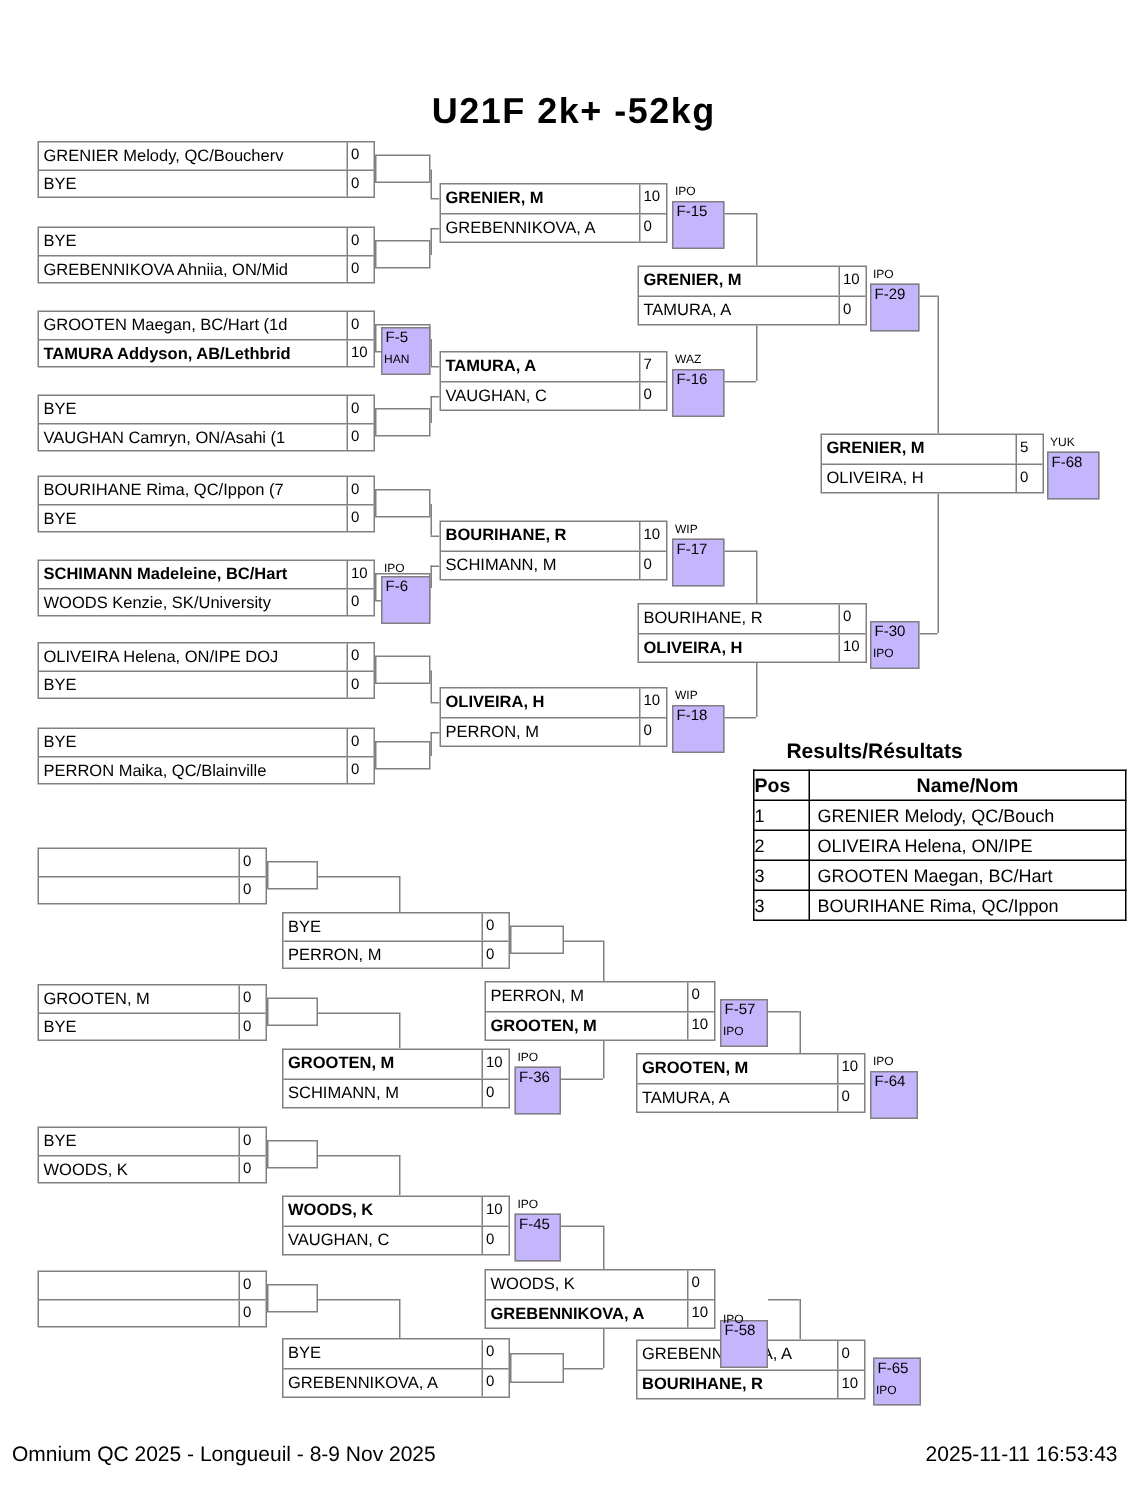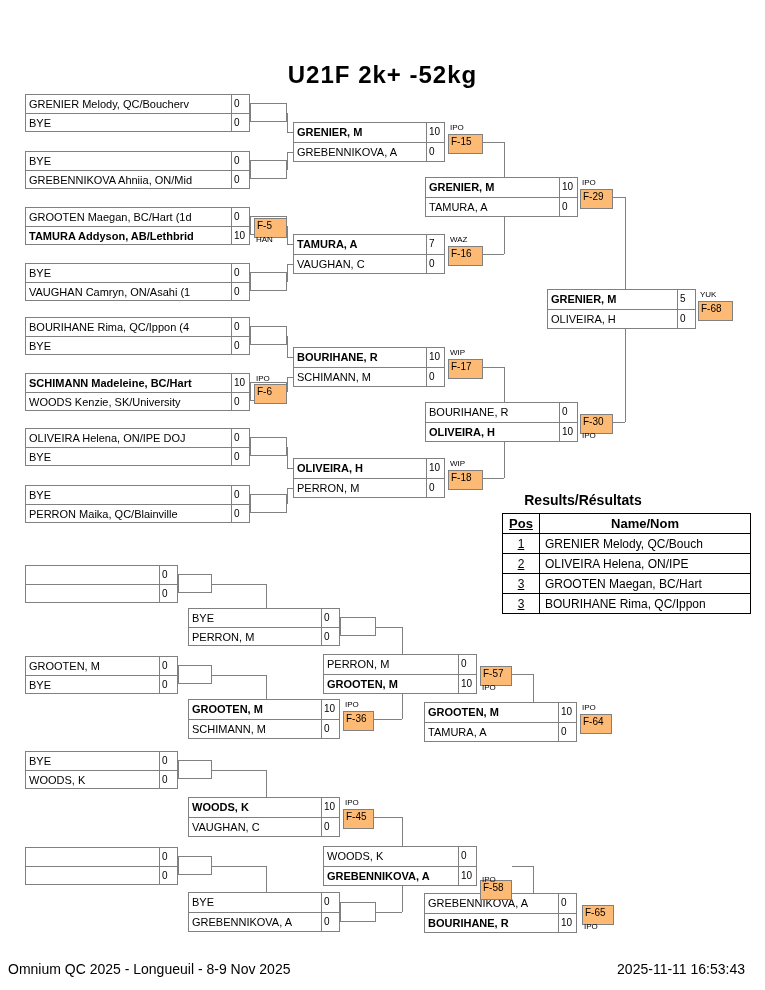--- a/index.html
+++ b/index.html
@@ -10,34 +10,34 @@
   
   .mb{position:absolute;box-sizing:border-box;border:1px solid #808080;background:#fff;
       display:flex;flex-direction:column;}
   .r{flex:1;display:flex;border-bottom:1px solid #808080;min-height:0;}
   .r:last-child{border-bottom:none;}
   .n{flex:1;font-size:11px;line-height:1;padding:4px 0 0 3px;white-space:nowrap;overflow:hidden;}
   .s{width:18px;border-left:1px solid #808080;font-size:10px;line-height:1;padding:4px 0 0 2px;
      box-sizing:border-box;}
   .b{font-weight:bold;}
   
-  .fb{position:absolute;box-sizing:border-box;border:1px solid #808080;background:#fdba74;
-      height:20px;font-size:10px;line-height:14px;padding-left:2px;}
+  .fb{position:absolute;box-sizing:border-box;border:1px solid #808080;background:#c4b5fd;
+      height:32px;font-size:10px;line-height:14px;padding-left:2px;}
   
   .tl{position:absolute;font-size:8px;line-height:9px;letter-spacing:0px;}
   
   .ln{position:absolute;background:#808080;}
   .ch{position:absolute;border:1px solid #808080;box-sizing:border-box;background:transparent;}
   
   #results-title{position:absolute;left:502px;top:492px;width:162px;text-align:center;
       font-size:14px;font-weight:bold;}
   #results-table{position:absolute;left:502px;top:513px;border-collapse:collapse;}
   #results-table th,#results-table td{border:1px solid #000;height:19px;padding:0;}
   #results-table th{font-size:13px;font-weight:bold;}
-  .pos-col{width:36px;text-align:center;font-size:12px;text-decoration:underline;}
+  .pos-col{width:36px;text-align:left;font-size:12px;}
   .name-col{width:205px;font-size:12px;padding-left:5px !important;text-align:left;}
   th.name-col{text-align:center;padding-left:0 !important;}
   
   .ft{position:absolute;top:961px;font-size:14px;}
   #footer-left{left:8px;}
   #footer-right{left:445px;width:300px;text-align:right;}
 </style>
 </head>
 <body>
 
@@ -143,21 +143,21 @@
           <span class="n">BYE</span>
           <span class="s">0</span>
         </div>
         <div class="r">
           <span class="n">VAUGHAN Camryn, ON/Asahi (1</span>
           <span class="s">0</span>
         </div>
       </div>
       <div class="mb" style="left: 25px; top: 317px; width: 225px; height: 38px;">
         <div class="r">
-          <span class="n">BOURIHANE Rima, QC/Ippon (4</span>
+          <span class="n">BOURIHANE Rima, QC/Ippon (7</span>
           <span class="s">0</span>
         </div>
         <div class="r">
           <span class="n">BYE</span>
           <span class="s">0</span>
         </div>
       </div>
       <div class="mb" style="left: 25px; top: 373px; width: 225px; height: 38px;">
         <div class="r">
           <span class="n b">SCHIMANN Madeleine, BC/Hart</span>

